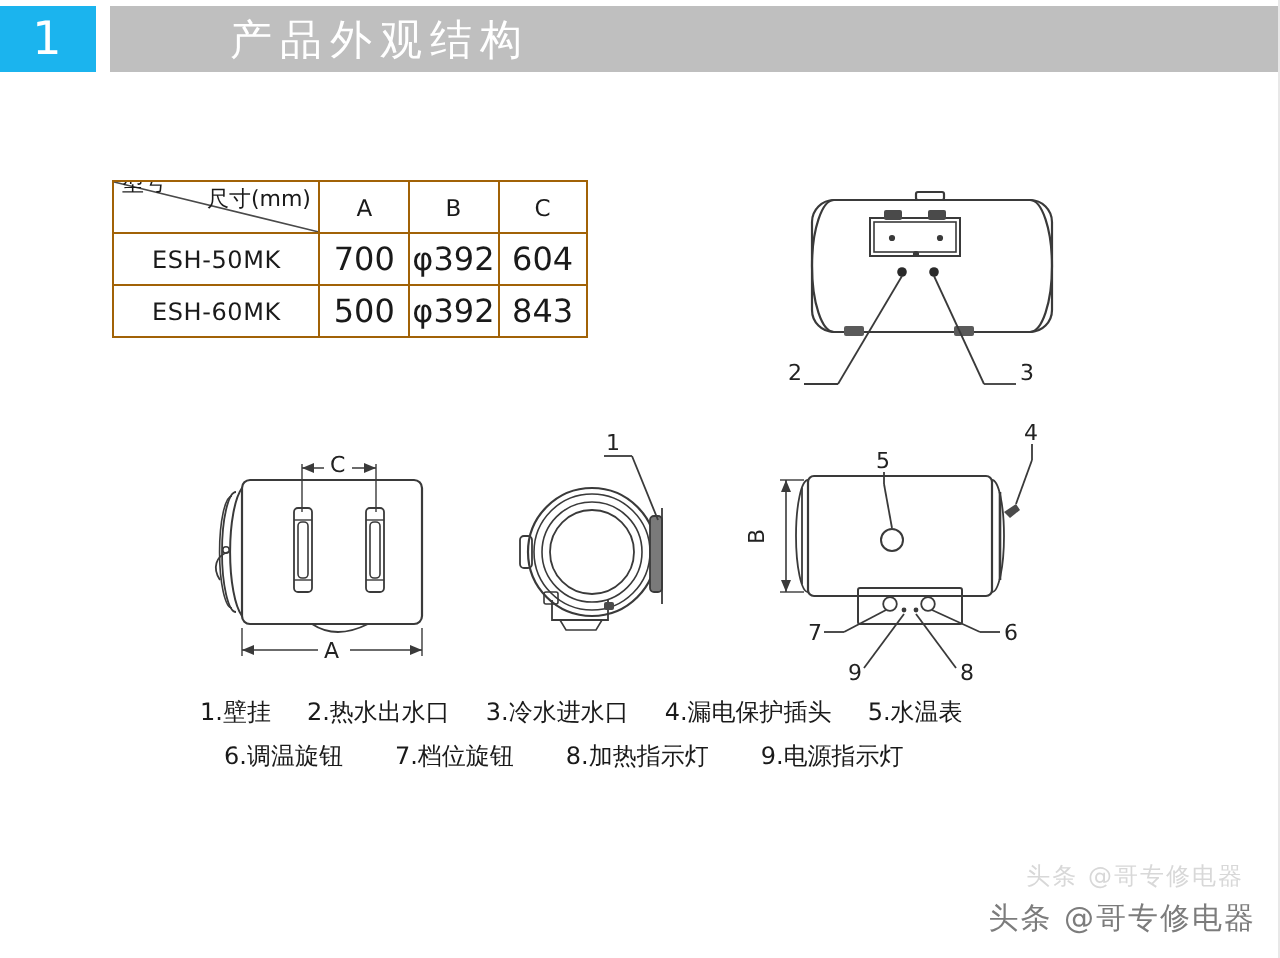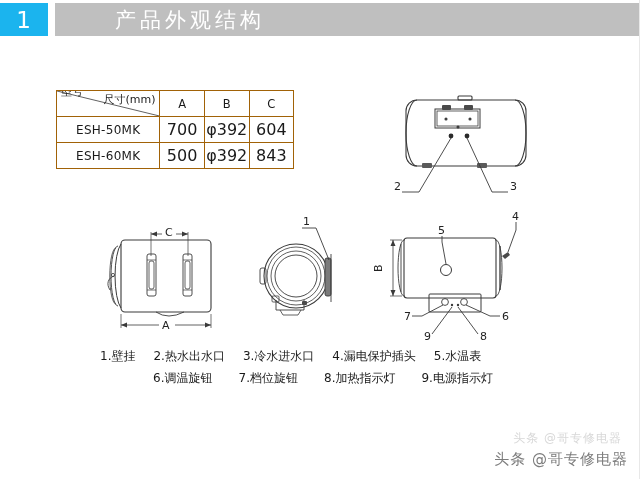--- a/index.html
+++ b/index.html
@@ -122,21 +122,21 @@
     left: 100px;
     top: 345px;
     width: 460px;
     font-size: 12px;
     color: #1a1a1a;
     line-height: 22px;
   }
   .legend-row { white-space: nowrap; }
   .legend-row span { display: inline-block; }
   .legend-row-1 span { margin-right: 18px; }
-  .legend-row-2 { padding-left: 12px; text-align: center; }
+  .legend-row-2 { padding-left: 12px; }
   .legend-row-2 span { margin-right: 26px; }
 
   
   .watermark {
     position: absolute;
     right: 12px;
     bottom: 10px;
     font-size: 15px;
     color: #6b6b6b;
     letter-spacing: 1px;

